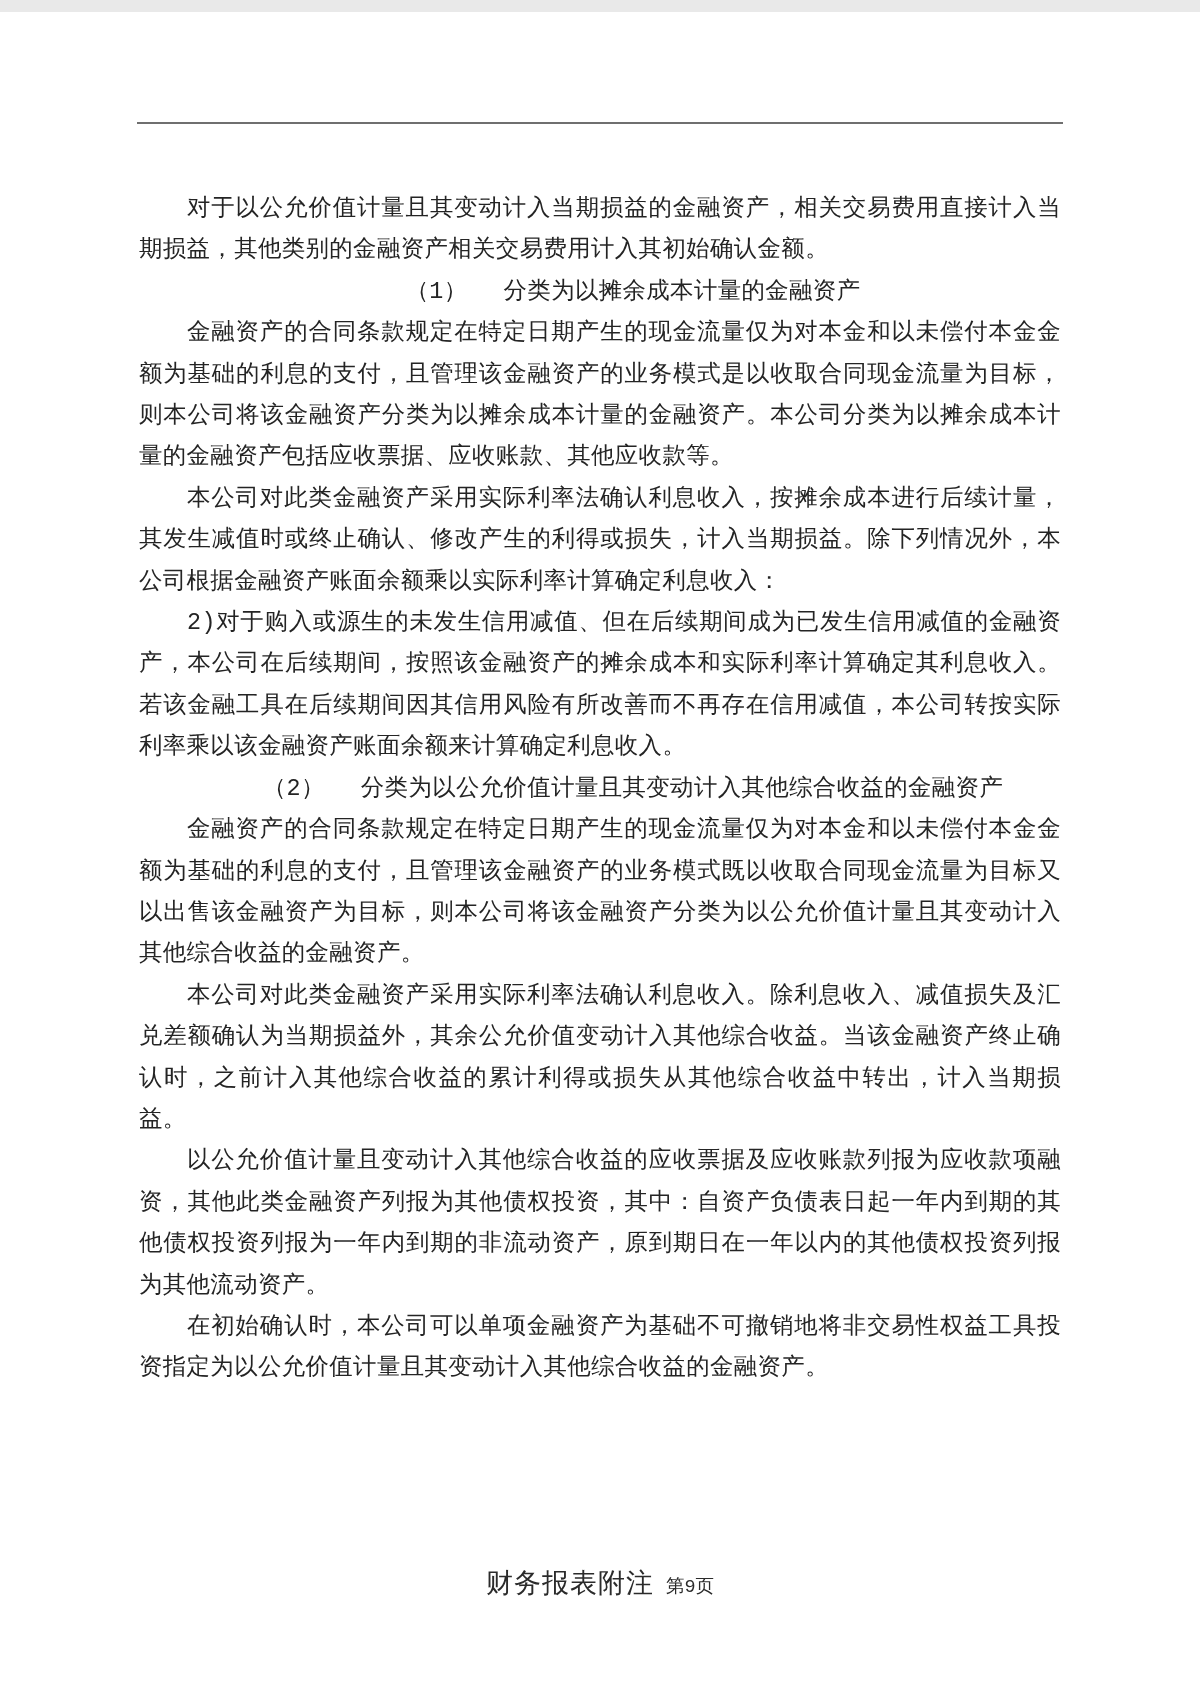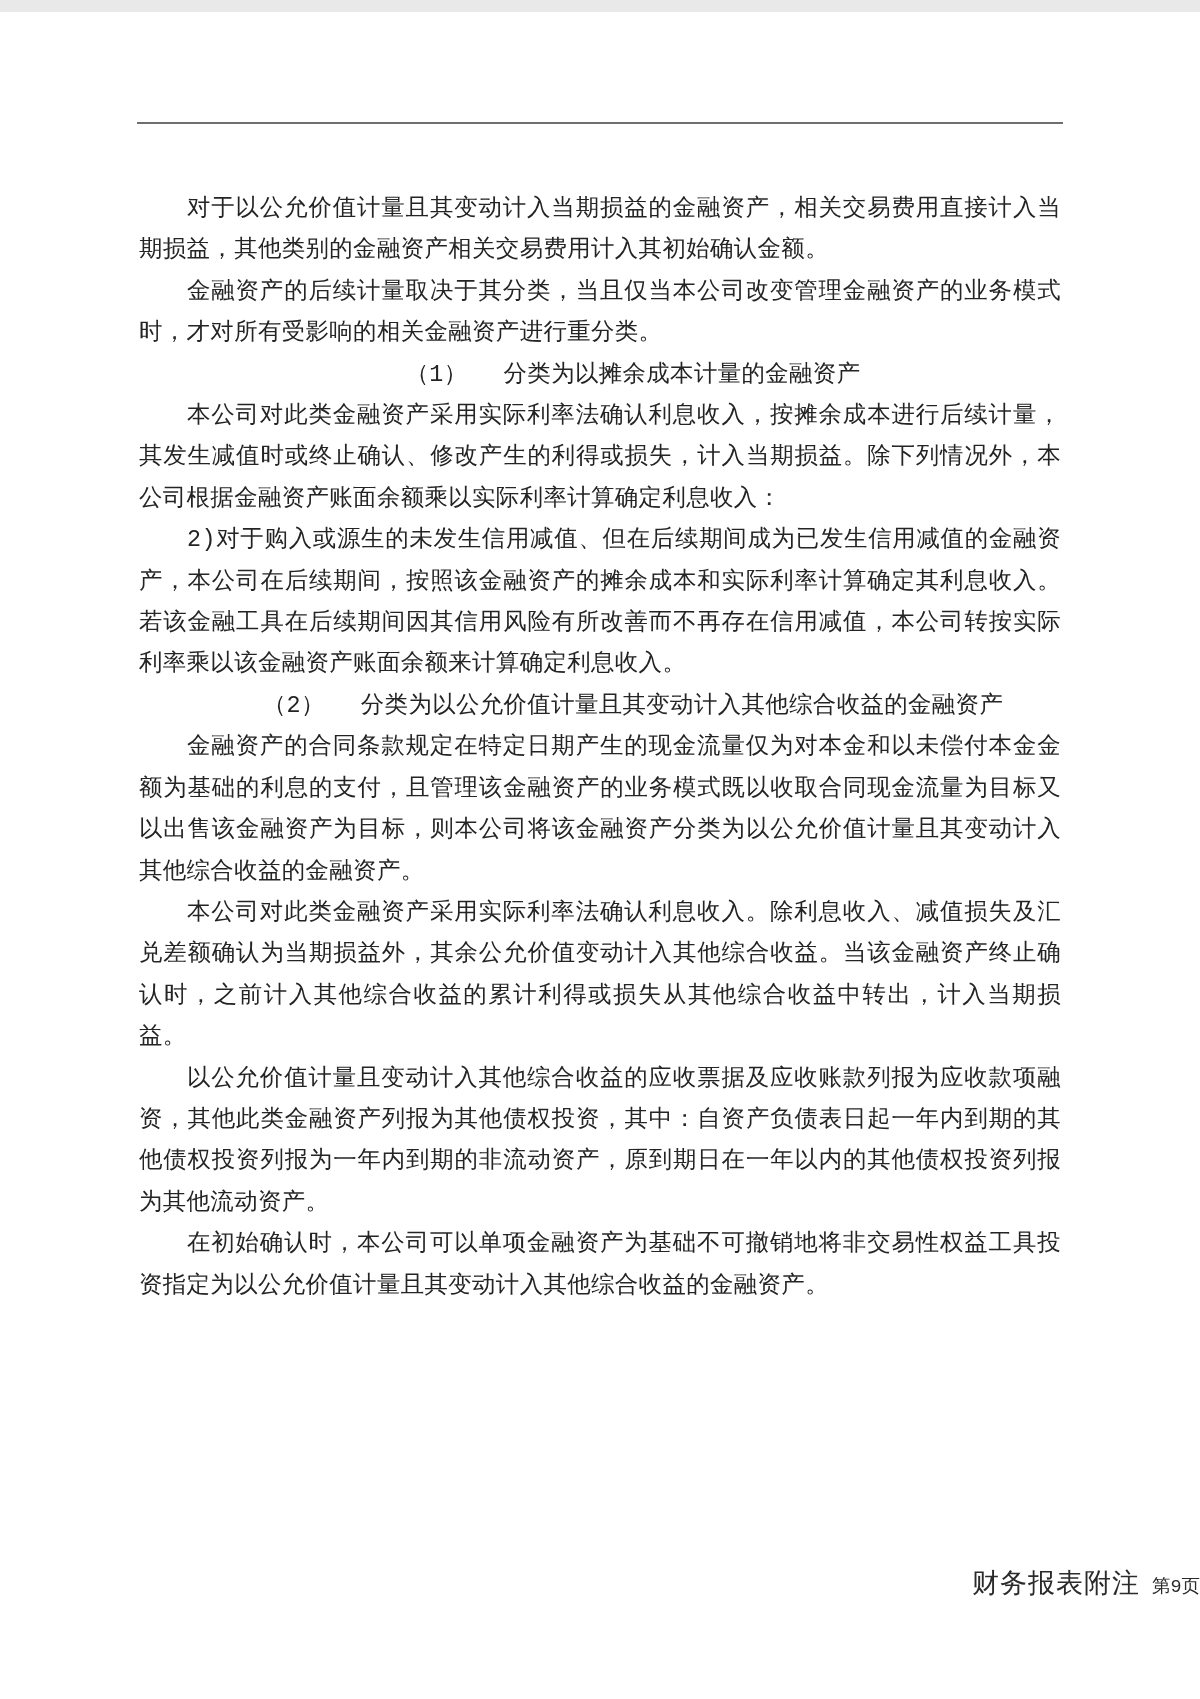--- a/index.html
+++ b/index.html
@@ -48,43 +48,43 @@
     text-align: center;
   }
   p.heading .h-title {
     margin-left: 36px;
   }
   .footer {
     position: absolute;
     left: 0;
     top: 1553px;
     width: 1200px;
-    text-align: right;
+    text-align: center;
     color: #2b2b2b;
     white-space: nowrap;
   }
   .footer .f-title {
     font-size: 27px;
     letter-spacing: 1px;
   }
   .footer .f-page {
     font-size: 18.5px;
     margin-left: 12px;
   }
 </style>
 </head>
 <body>
 
 <div class="page">
   <div class="header-rule"></div>
 
   <div class="doc-body">
       <p class="body-para">对于以公允价值计量且其变动计入当期损益的金融资产，相关交易费用直接计入当期损益，其他类别的金融资产相关交易费用计入其初始确认金额。</p>
-      <p class="body-para">金融资产的后续计量取决于其分类，当且仅当本公司改变管理金融资产的业务模式时，才对所有受影响的相关金融资产进行重分类。</p>
       <p class="heading"><span class="h-num">（1）</span><span class="h-title">分类为以摊余成本计量的金融资产</span></p>
+      <p class="body-para">金融资产的合同条款规定在特定日期产生的现金流量仅为对本金和以未偿付本金金额为基础的利息的支付，且管理该金融资产的业务模式是以收取合同现金流量为目标，则本公司将该金融资产分类为以摊余成本计量的金融资产。本公司分类为以摊余成本计量的金融资产包括应收票据、应收账款、其他应收款等。</p>
       <p class="body-para">本公司对此类金融资产采用实际利率法确认利息收入，按摊余成本进行后续计量，其发生减值时或终止确认、修改产生的利得或损失，计入当期损益。除下列情况外，本公司根据金融资产账面余额乘以实际利率计算确定利息收入：</p>
       <p class="body-para">2)对于购入或源生的未发生信用减值、但在后续期间成为已发生信用减值的金融资产，本公司在后续期间，按照该金融资产的摊余成本和实际利率计算确定其利息收入。若该金融工具在后续期间因其信用风险有所改善而不再存在信用减值，本公司转按实际利率乘以该金融资产账面余额来计算确定利息收入。</p>
       <p class="heading"><span class="h-num">（2）</span><span class="h-title">分类为以公允价值计量且其变动计入其他综合收益的金融资产</span></p>
       <p class="body-para">金融资产的合同条款规定在特定日期产生的现金流量仅为对本金和以未偿付本金金额为基础的利息的支付，且管理该金融资产的业务模式既以收取合同现金流量为目标又以出售该金融资产为目标，则本公司将该金融资产分类为以公允价值计量且其变动计入其他综合收益的金融资产。</p>
       <p class="body-para">本公司对此类金融资产采用实际利率法确认利息收入。除利息收入、减值损失及汇兑差额确认为当期损益外，其余公允价值变动计入其他综合收益。当该金融资产终止确认时，之前计入其他综合收益的累计利得或损失从其他综合收益中转出，计入当期损益。</p>
       <p class="body-para">以公允价值计量且变动计入其他综合收益的应收票据及应收账款列报为应收款项融资，其他此类金融资产列报为其他债权投资，其中：自资产负债表日起一年内到期的其他债权投资列报为一年内到期的非流动资产，原到期日在一年以内的其他债权投资列报为其他流动资产。</p>
       <p class="body-para">在初始确认时，本公司可以单项金融资产为基础不可撤销地将非交易性权益工具投资指定为以公允价值计量且其变动计入其他综合收益的金融资产。</p>
     </div>
 
   <div class="footer">

